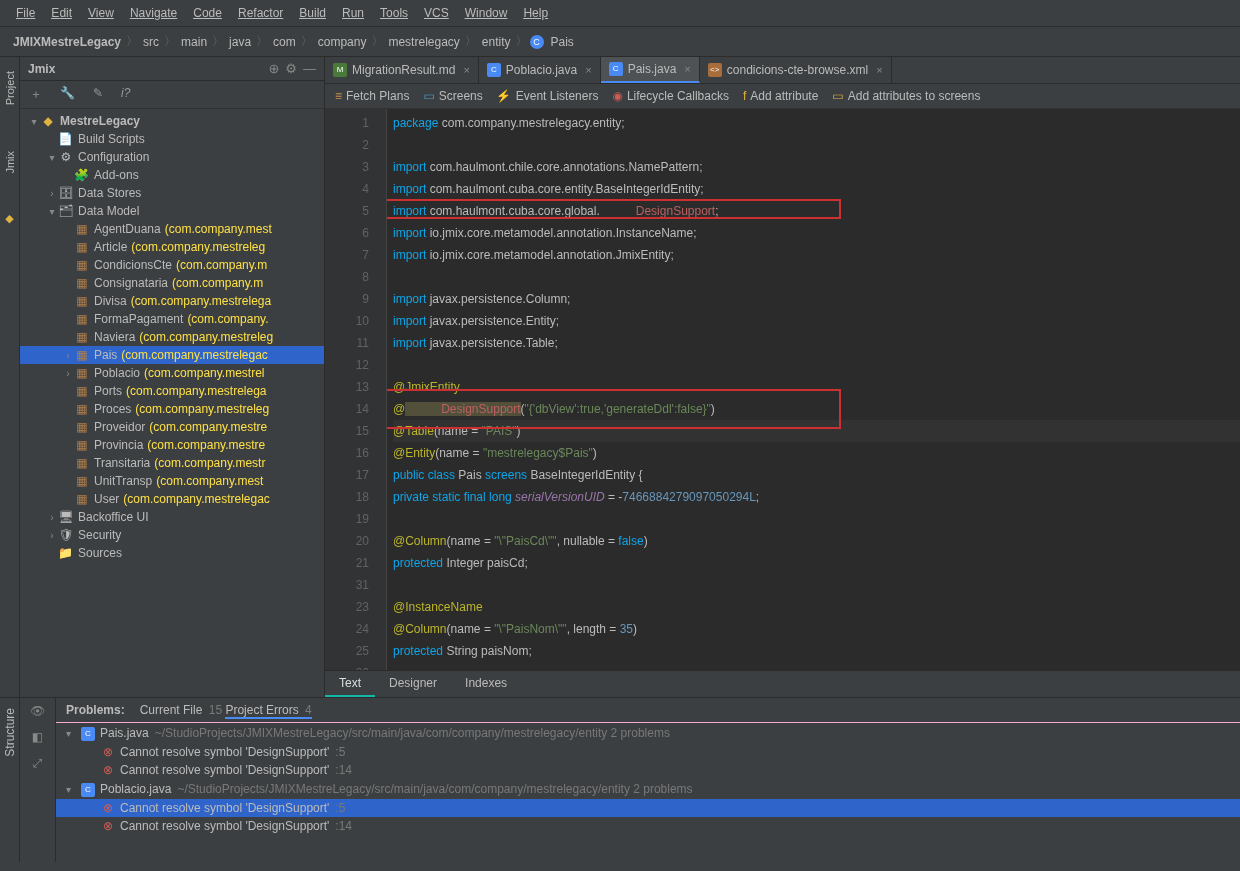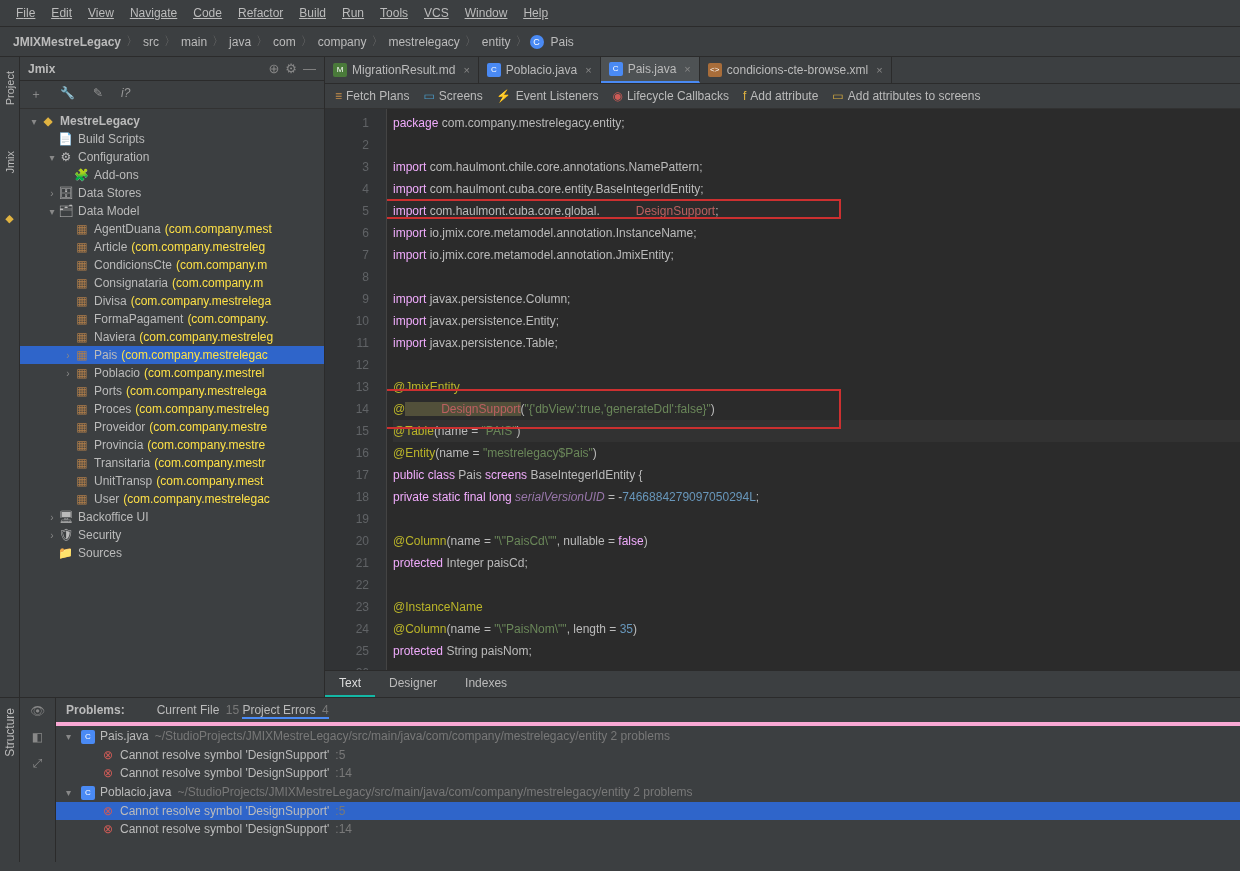--- a/index.html
+++ b/index.html
@@ -38,29 +38,29 @@
 .tab-ficon { width: 14px; height: 14px; border-radius: 2px; display: inline-block; font-size: 8px; text-align: center; line-height: 14px; color: white; }
 .fi-md { background: #4a7a3a; } .fi-java { background: #4a8af4; } .fi-xml { background: #a86d3a; }
 .toolbar2 { display: flex; gap: 14px; padding: 5px 10px; background: #3c3f41; border-bottom: 1px solid #323232; }
 .toolbar2 .btn { display: flex; align-items: center; gap: 4px; cursor: pointer; }
 .code-area { flex: 1; display: flex; overflow: hidden; position: relative; }
 .gutter { width: 48px; background: #313335; color: #606366; text-align: right; padding: 3px 4px 3px 0; font-family: "Consolas", monospace; font-size: 12.5px; line-height: 22px; }
 .gutter2 { width: 14px; background: #313335; border-right: 1px solid #444; }
 .code { flex: 1; background: #2b2b2b; font-family: "Consolas", monospace; font-size: 12.5px; line-height: 22px; padding: 3px 0 3px 6px; position: relative; white-space: nowrap; overflow: hidden; }
 .code .line { height: 22px; }
 .code .line.cur { background: #323232; }
-.kw { color: #f0abfc; } .str { color: #6a8759; } .num { color: #6897bb; } .ann { color: #bbb529; } .err { color: #bc6060; padding-left: 36px; } .field { color: #9876aa; font-style: italic; }
+.kw { color: #0ea5e9; } .str { color: #6a8759; } .num { color: #6897bb; } .ann { color: #bbb529; } .err { color: #bc6060; padding-left: 36px; } .field { color: #9876aa; font-style: italic; }
 .hlbox { position: absolute; border: 2px solid #cc3030; pointer-events: none; }
 .bottom-tabs { display: flex; background: #3c3f41; border-top: 1px solid #2b2b2b; }
 .bottom-tabs .btab { padding: 5px 14px; cursor: pointer; }
 .bottom-tabs .btab.active { border-bottom: 2px solid #14b8a6; color: #ddd; }
 .problems-panel { height: 165px; background: #3c3f41; border-top: 1px solid #2b2b2b; display: flex; }
 .problems-left { width: 36px; border-right: 1px solid #2b2b2b; display: flex; flex-direction: column; align-items: center; padding-top: 6px; gap: 12px; color: #888; }
 .problems-main { flex: 1; display: flex; flex-direction: column; }
-.problems-head { display: flex; align-items: center; padding: 5px 10px; border-bottom: 4px solid #f9a8d4; gap: 32px; }
+.problems-head { display: flex; align-items: center; padding: 5px 10px; border-bottom: 1px solid #f9a8d4; gap: 15px; }
 .problems-head .ptab { cursor: pointer; }
 .problems-head .ptab.active { border-bottom: 2px solid #4a8af4; }
 .problems-head .cnt { color: #787878; margin-left: 3px; }
 .problems-head .ptitle { font-weight: bold; }
 .problems-tree { flex: 1; overflow: auto; }
 .prow { display: flex; align-items: center; padding: 2px 0 2px 10px; cursor: pointer; }
 .prow.sel { background: #2f65ca; }
 .prow .arrow { width: 14px; color: #888; font-size: 10px; }
 .prow .picon { width: 16px; text-align: center; }
 .prow .ptxt { margin-left: 4px; }
@@ -339,21 +339,21 @@
           <div>12</div>
           <div>13</div>
           <div>14</div>
           <div>15</div>
           <div>16</div>
           <div>17</div>
           <div>18</div>
           <div>19</div>
           <div>20</div>
           <div>21</div>
-          <div>22</div>
+          <div>31</div>
           <div>23</div>
           <div>24</div>
           <div>25</div>
           <div>26</div>
         </div>
       <div class="gutter2"></div>
       <div class="code" id="code">
         <div class="hlbox" style="top:90px;left:-18px;width:472px;height:20px"></div>
         <div class="hlbox" style="top:280px;left:-18px;width:472px;height:40px"></div>
       <div class="line"><span class="kw">package</span> com.company.mestrelegacy.entity;</div>

